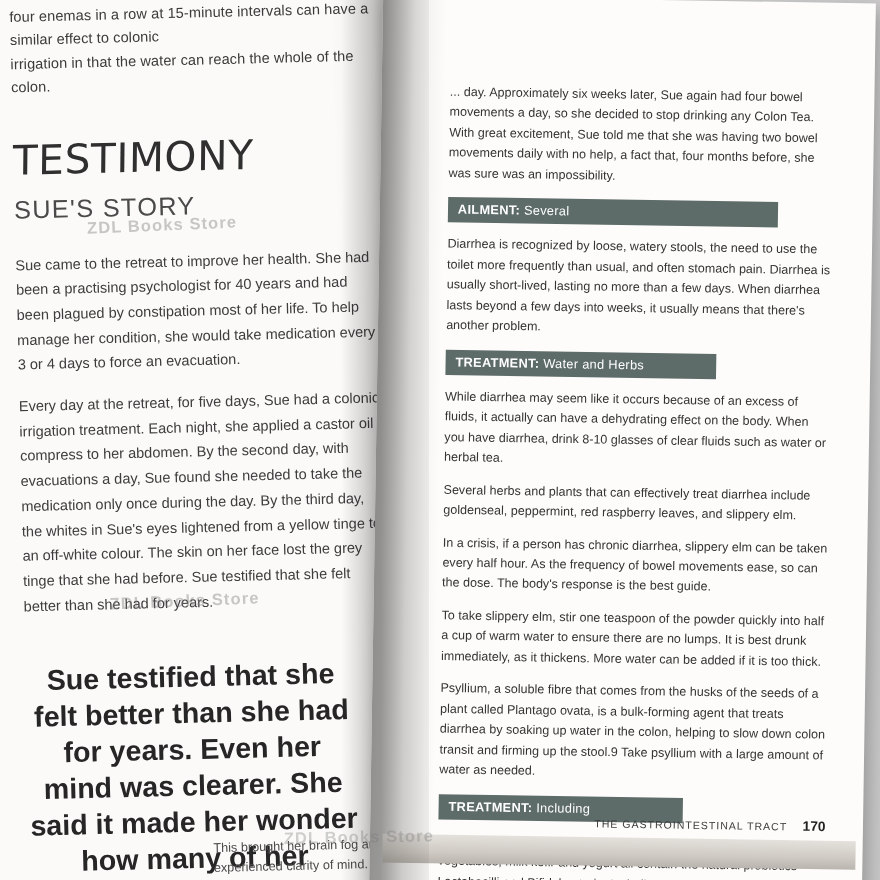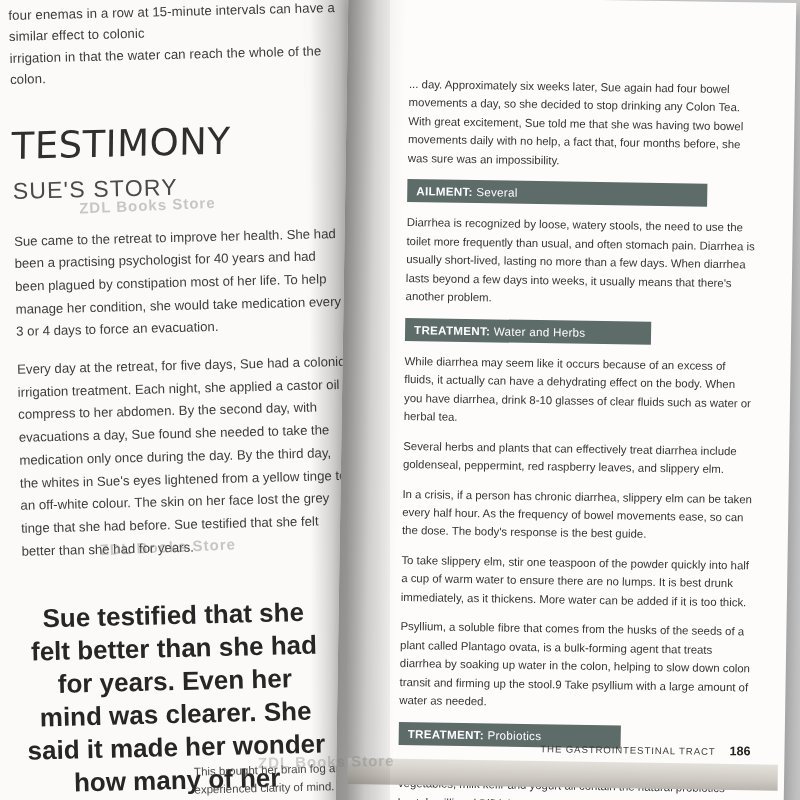--- a/index.html
+++ b/index.html
@@ -282,31 +282,31 @@
         <div class="rp-body">
           <p>While diarrhea may seem like it occurs because of an excess of fluids, it actually can have a dehydrating effect on the body. When you have diarrhea, drink 8-10 glasses of clear fluids such as water or herbal tea.</p>
           <p>Several herbs and plants that can effectively treat diarrhea include goldenseal, peppermint, red raspberry leaves, and slippery elm.</p>
           <p>In a crisis, if a person has chronic diarrhea, slippery elm can be taken every half hour. As the frequency of bowel movements ease, so can the dose. The body's response is the best guide.</p>
           <p>To take slippery elm, stir one teaspoon of the powder quickly into half a cup of warm water to ensure there are no lumps. It is best drunk immediately, as it thickens. More water can be added if it is too thick.</p>
           <p>Psyllium, a soluble fibre that comes from the husks of the seeds of a plant called Plantago ovata, is a bulk-forming agent that treats diarrhea by soaking up water in the colon, helping to slow down colon transit and firming up the stool.9 Take psyllium with a large amount of water as needed.</p>
         </div>
 
         <div class="band treat2">
           <span class="lbl">TREATMENT:</span>
-          <span>Probiotics</span>
+          <span>Including</span>
         </div>
         <div class="rp-body">
           <p>Cultured foods such as sourdough bread, sauerkraut, fermented vegetables, milk kefir and yogurt all contain the natural probiotics Lactobacilli and Bifidobacteria. Including these foods in your diet can help a great deal in maintaining the correct microbial balance in the bowel and have been used successfully in the prevention of traveler's diarrhea.10</p>
         </div>
 
       </div>
 
       <div class="runfoot">
         <span>THE GASTROINTESTINAL TRACT</span>
-        <span class="pg">186</span>
+        <span class="pg">170</span>
       </div>
 
     </div>
 
     <div class="page-edge"></div>
     <div class="gutter"></div>
   </div>
 
   <div class="wm w3">ZDL Books Store</div>
 </div>

